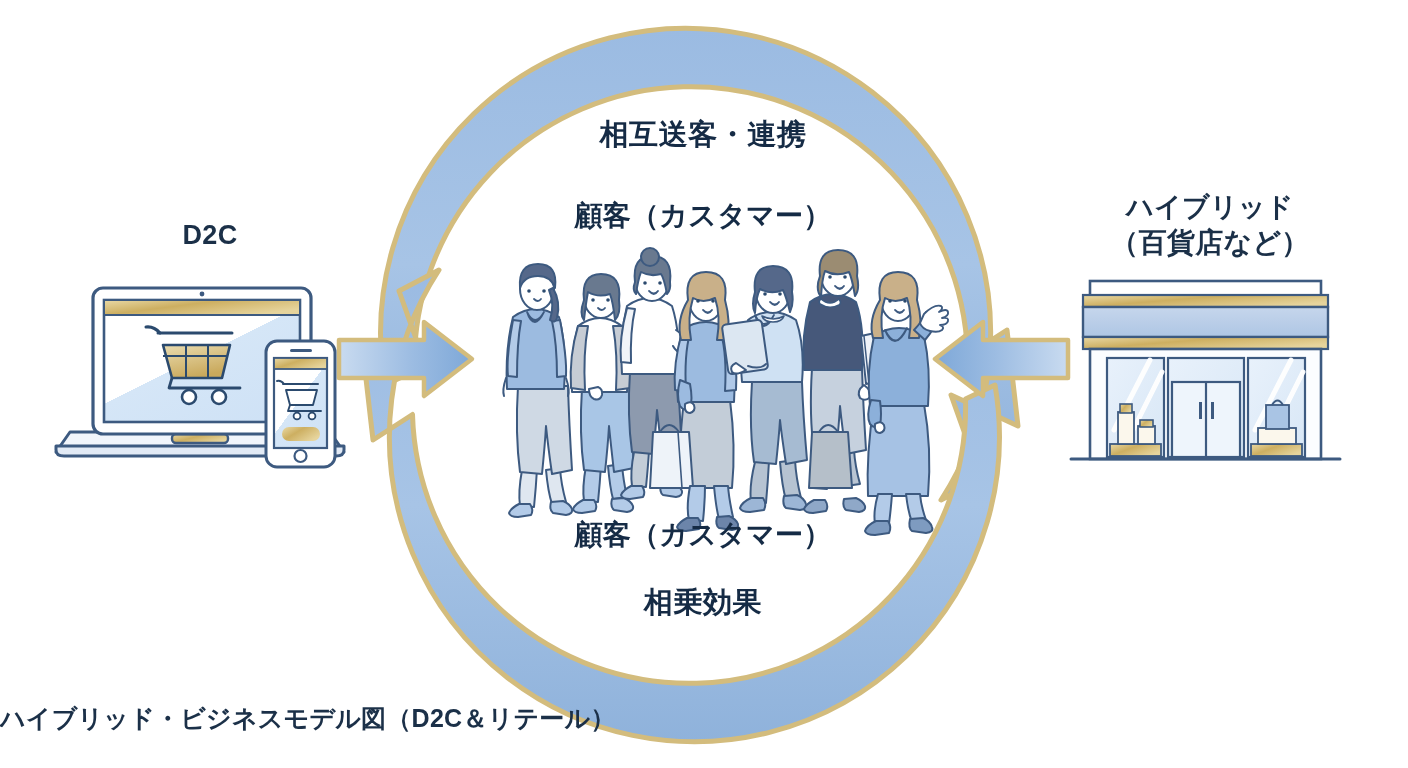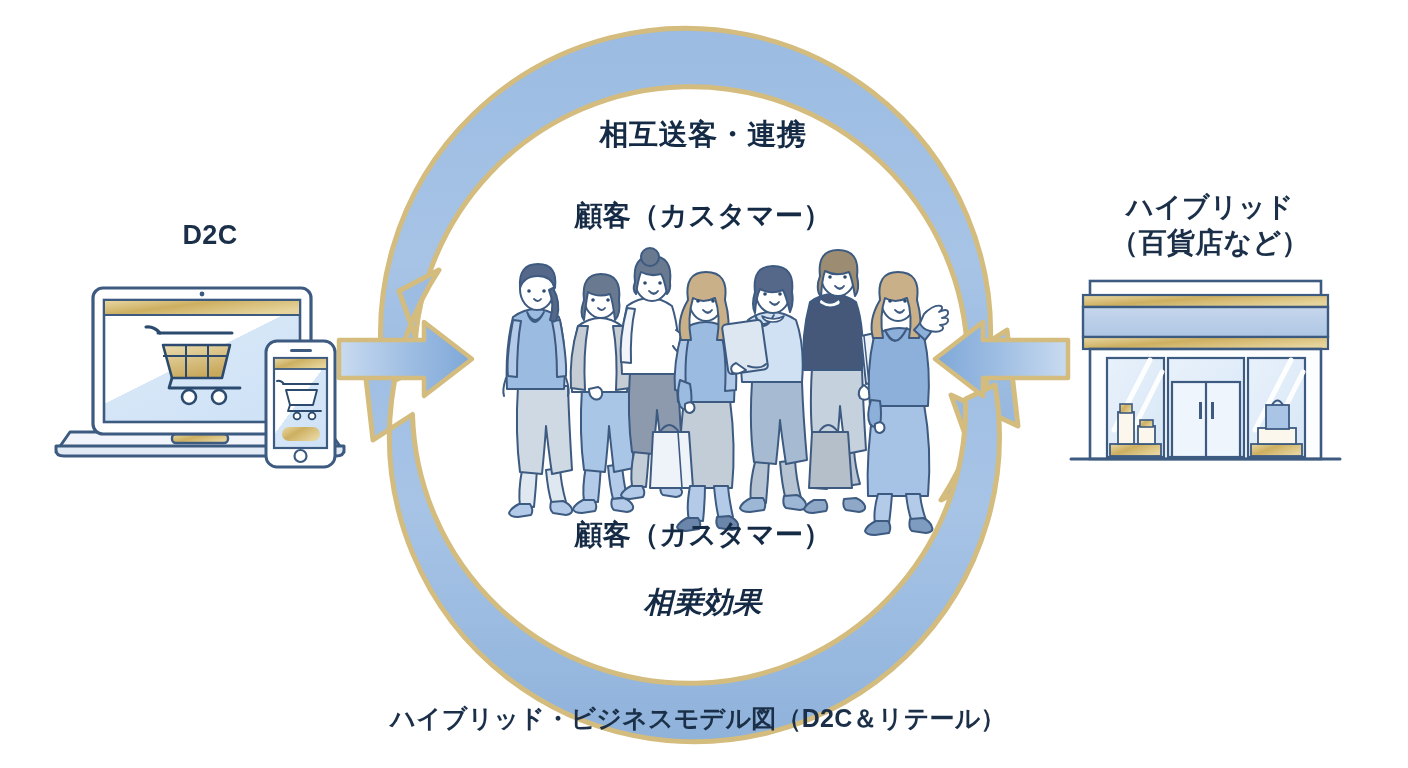--- a/index.html
+++ b/index.html
@@ -12,24 +12,24 @@
          line-height:1.28;letter-spacing:.01em;}
   #label-d2c{left:30px;top:190px;width:360px;font-size:27px;margin-top:28px;}
   #label-retail{left:1040px;top:190px;width:340px;font-size:27px;}
   #label-retail .sub{font-size:28px;}
 
   .ring-text{position:absolute;color:#152b45;font-weight:bold;text-align:center;
              white-space:nowrap;}
   #ring-text-top{left:0;right:0;top:115px;font-size:29px;letter-spacing:.02em;}
   #ring-text-cust-top{left:0;right:0;top:197px;font-size:28px;letter-spacing:.01em;}
   #ring-text-cust-bottom{left:0;right:0;top:516px;font-size:28px;letter-spacing:.01em;}
-  #ring-text-bottom{left:0;right:0;top:583px;font-size:29px;letter-spacing:.02em;font-style:italic;}
+  #ring-text-bottom{left:0;right:0;top:583px;font-size:29px;letter-spacing:.02em;}
   .ring-text span{display:inline-block;transform:translateX(-1px);}
 
-  #caption{position:absolute;left:0;right:12px;top:702px;text-align:center;
+  #caption{position:absolute;left:0;right:12px;top:702px;
            color:#1b3048;font-size:25px;font-weight:bold;letter-spacing:.01em;}
 </style>
 </head>
 <body>
 
 <div class="stage">
 
 <svg width="1408" height="768" viewBox="0 0 1408 768">
   <defs>
     <linearGradient id="gArrowH" x1="0" y1="0" x2="1" y2="0">

